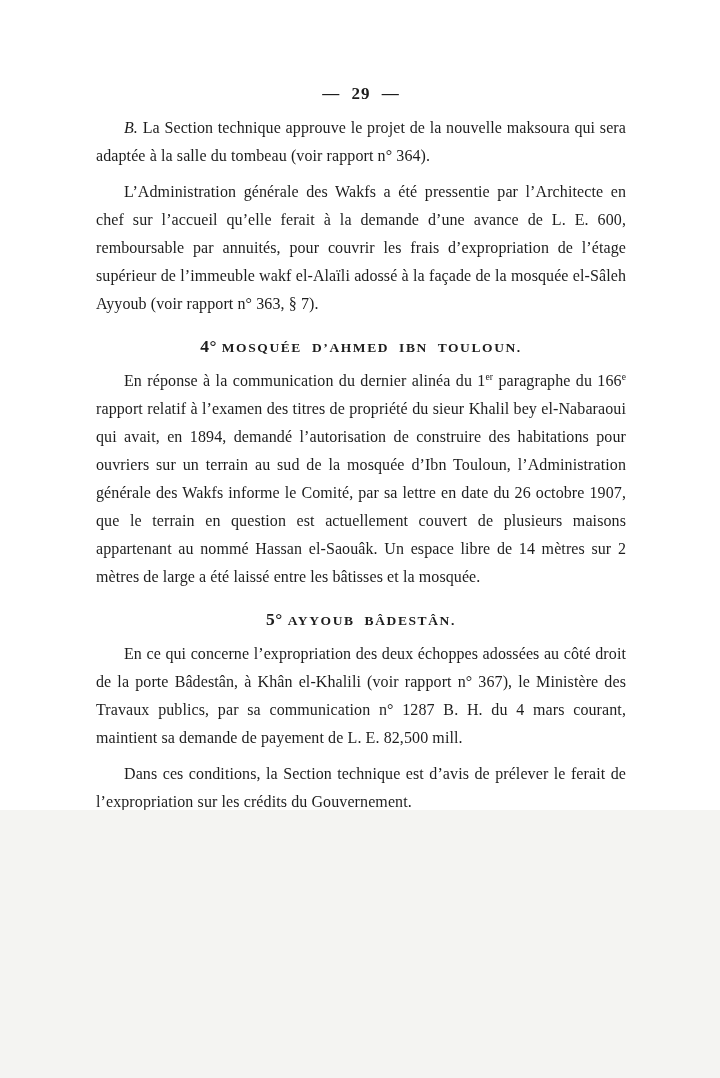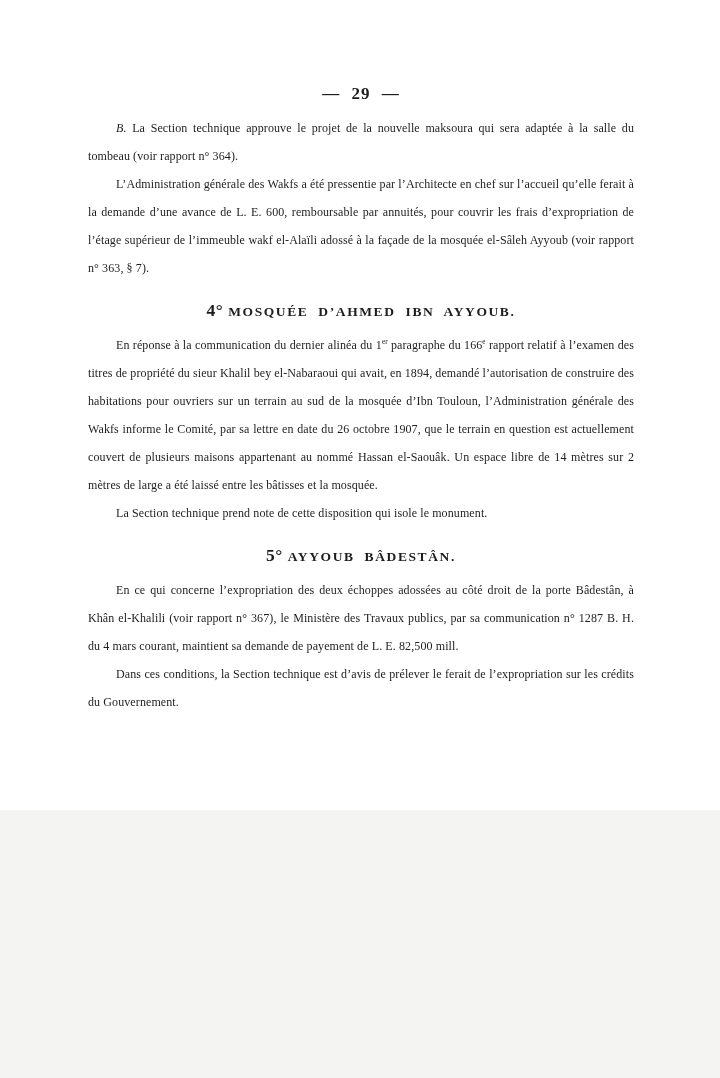--- a/index.html
+++ b/index.html
@@ -31,22 +31,22 @@
   .pagenum {
     text-align: center;
     font-weight: 700;
     font-size: 17px;
     letter-spacing: 1px;
     word-spacing: 6px;
     margin: 0 0 10px 0;
   }
   
   .para {
-    margin: 0;
-    font-size: 12px;
+    margin: 8px;
+    font-size: 16px;
     line-height: 28px;
     text-align: justify;
     text-indent: 28px;
     letter-spacing: 0.1px;
   }
   
   .heading {
     text-align: center;
     margin: 18px 0 10px 0;
     font-weight: 700;
@@ -73,20 +73,19 @@
   }
 </style>
 </head>
 <body>
 
 <div class="page">
   <main class="page-body">
       <div class="pagenum"><span>— 29 —</span></div>
       <p class="para"><span class="run-italic">B.</span><span> La Section technique approuve le projet de la nouvelle maksoura qui sera adaptée à la salle du tombeau (voir rapport n° 364).</span></p>
       <p class="para"><span>L’Administration générale des Wakfs a été pressentie par l’Architecte en chef sur l’accueil qu’elle ferait à la demande d’une avance de L. E. 600, remboursable par annuités, pour couvrir les frais d’expropriation de l’étage supérieur de l’immeuble wakf el-Alaïli adossé à la façade de la mosquée el-Sâleh Ayyoub (voir rapport n° 363, § 7).</span></p>
-      <div class="heading"><span class="run-num">4° </span><span class="run-caps">MOSQUÉE D’AHMED IBN AYYOUB.</span></div>
+      <div class="heading"><span class="run-num">4° </span><span class="run-caps">MOSQUÉE D’AHMED IBN TOULOUN.</span></div>
       <p class="para"><span>En réponse à la communication du dernier alinéa du 1</span><span class="run-sup">er</span><span> paragraphe du 166</span><span class="run-sup">e</span><span> rapport relatif à l’examen des titres de propriété du sieur Khalil bey el-Nabaraoui qui avait, en 1894, demandé l’autorisation de construire des habitations pour ouvriers sur un terrain au sud de la mosquée d’Ibn Touloun, l’Administration générale des Wakfs informe le Comité, par sa lettre en date du 26 octobre 1907, que le terrain en question est actuellement couvert de plusieurs maisons appartenant au nommé Hassan el-Saouâk. Un espace libre de 14 mètres sur 2 mètres de large a été laissé entre les bâtisses et la mosquée.</span></p>
-      <p class="para"><span>La Section technique prend note de cette disposition qui isole le monument.</span></p>
       <div class="heading"><span class="run-num">5° </span><span class="run-caps">AYYOUB BÂDESTÂN.</span></div>
       <p class="para"><span>En ce qui concerne l’expropriation des deux échoppes adossées au côté droit de la porte Bâdestân, à Khân el-Khalili (voir rapport n° 367), le Ministère des Travaux publics, par sa communication n° 1287 B. H. du 4 mars courant, maintient sa demande de payement de L. E. 82,500 mill.</span></p>
       <p class="para"><span>Dans ces conditions, la Section technique est d’avis de prélever le ferait de l’expropriation sur les crédits du Gouvernement.</span></p>
     </main>
 </div>
 
 </body></html>

